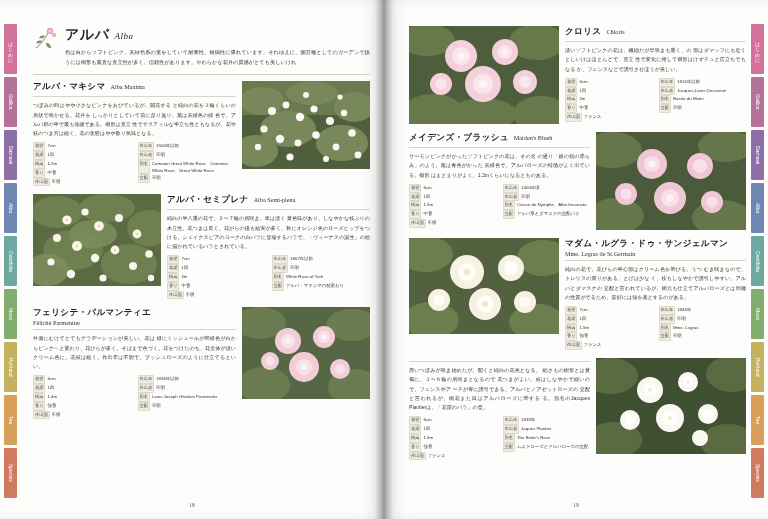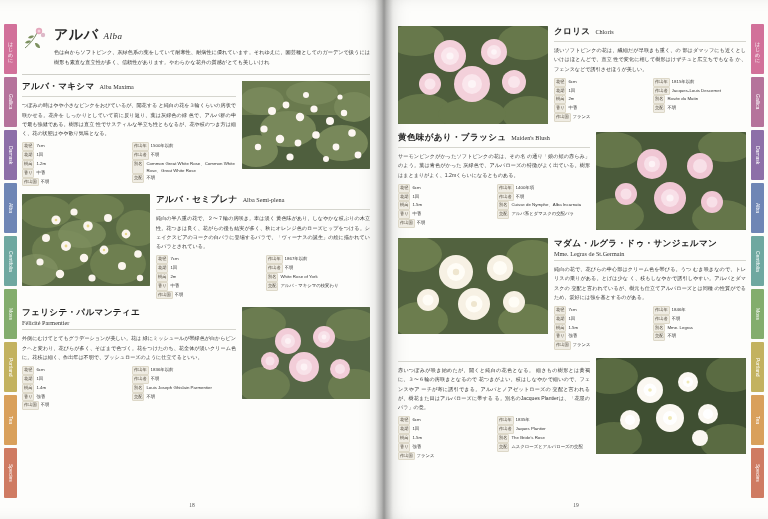--- a/index.html
+++ b/index.html
@@ -30,21 +30,21 @@
   .tab {
     width:13px; height:50px;
     display:flex; align-items:center; justify-content:center;
     font-size:5px; color:#fff; letter-spacing:0px;
     writing-mode:vertical-rl;
     border-radius:1px;
   }
   .tab span { transform:none; }
 
   
-  .content { position:absolute; top:0; bottom:0; }
+  .content { position:absolute; top:0; bottom:0;margin-left:11px; }
   .page.left .content { left:22px; right:14px; }
   .page.right .content { left:14px; right:22px; }
 
   .chapter-head {
     display:flex; align-items:flex-start; gap:6px;
     padding-top:26px;
   }
   .leaf-mark { width:26px; height:26px; flex:0 0 26px; position:relative; }
   .chapter-title-wrap { flex:1; }
   .chapter-title {
@@ -550,21 +550,21 @@
                   <span class="v">不明</span>
                 </div>
             </div>
           </div>
         </div>
       </div>
 
       <div class="blk">
         <div class="txt">
           <div class="entry-head">
-            <span class="entry-name">黄色味があり・ブラッシュ</span>
+            <span class="entry-name">メイデンズ・ブラッシュ</span>
             <span class="entry-latin">Maiden's Blush</span>
           </div>
           <div class="entry-underline"></div>
           <div class="entry-body">サーモンピンクがかったソフトピンクの花は、その名 の通り「娘の頬の赤らみ」のよう。葉は青色がかった 灰緑色で、アルバローズの特徴がよく出ている。樹形 はまとまりがよく、1.2mくらいになるとものある。</div>
           <div class="spec">
             <div class="col">
               <div class="row">
                   <span class="k">花径</span>
                   <span class="v">6cm</span>
                 </div>

